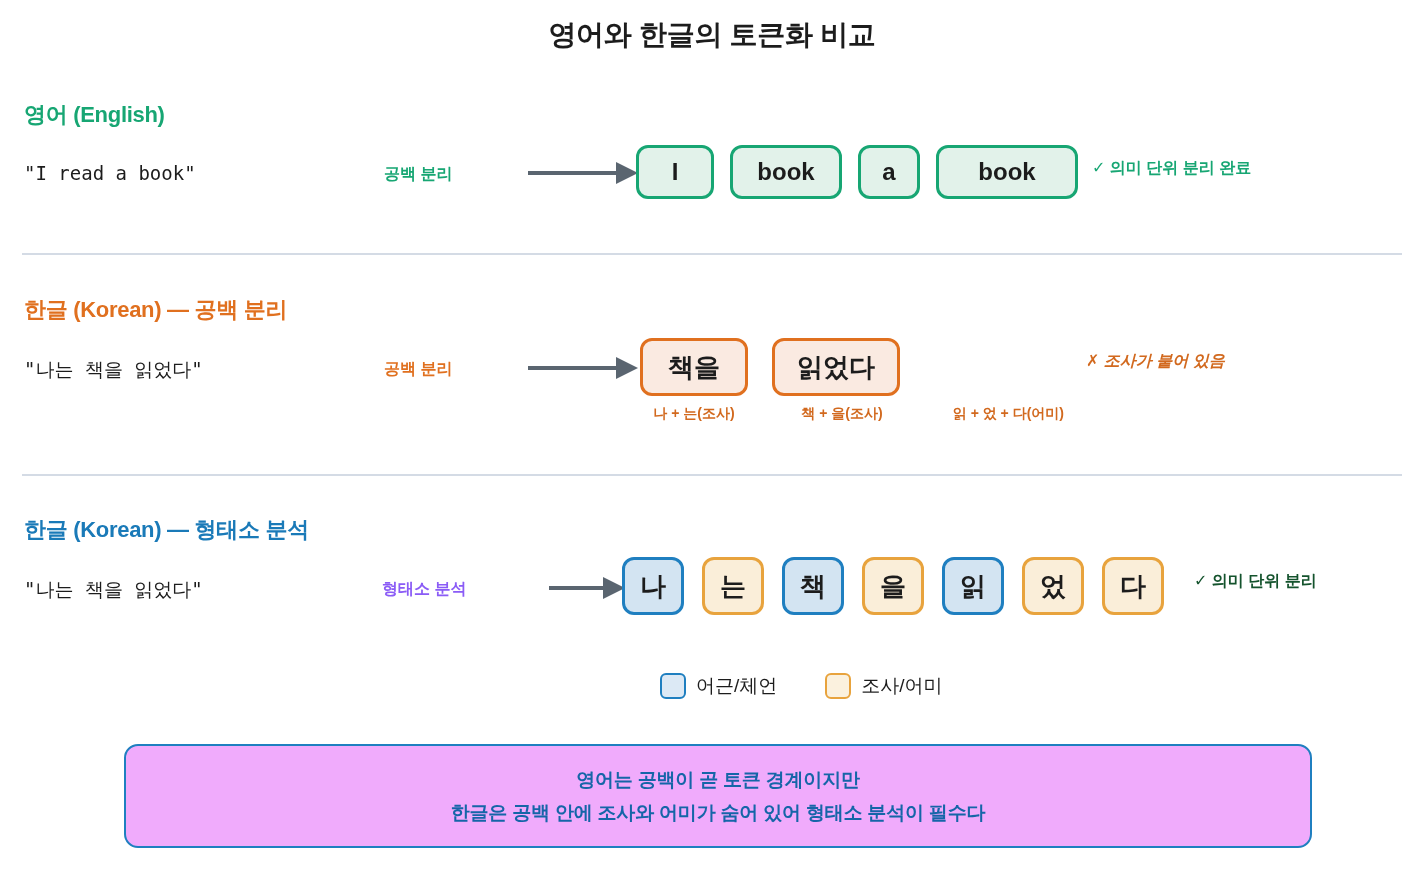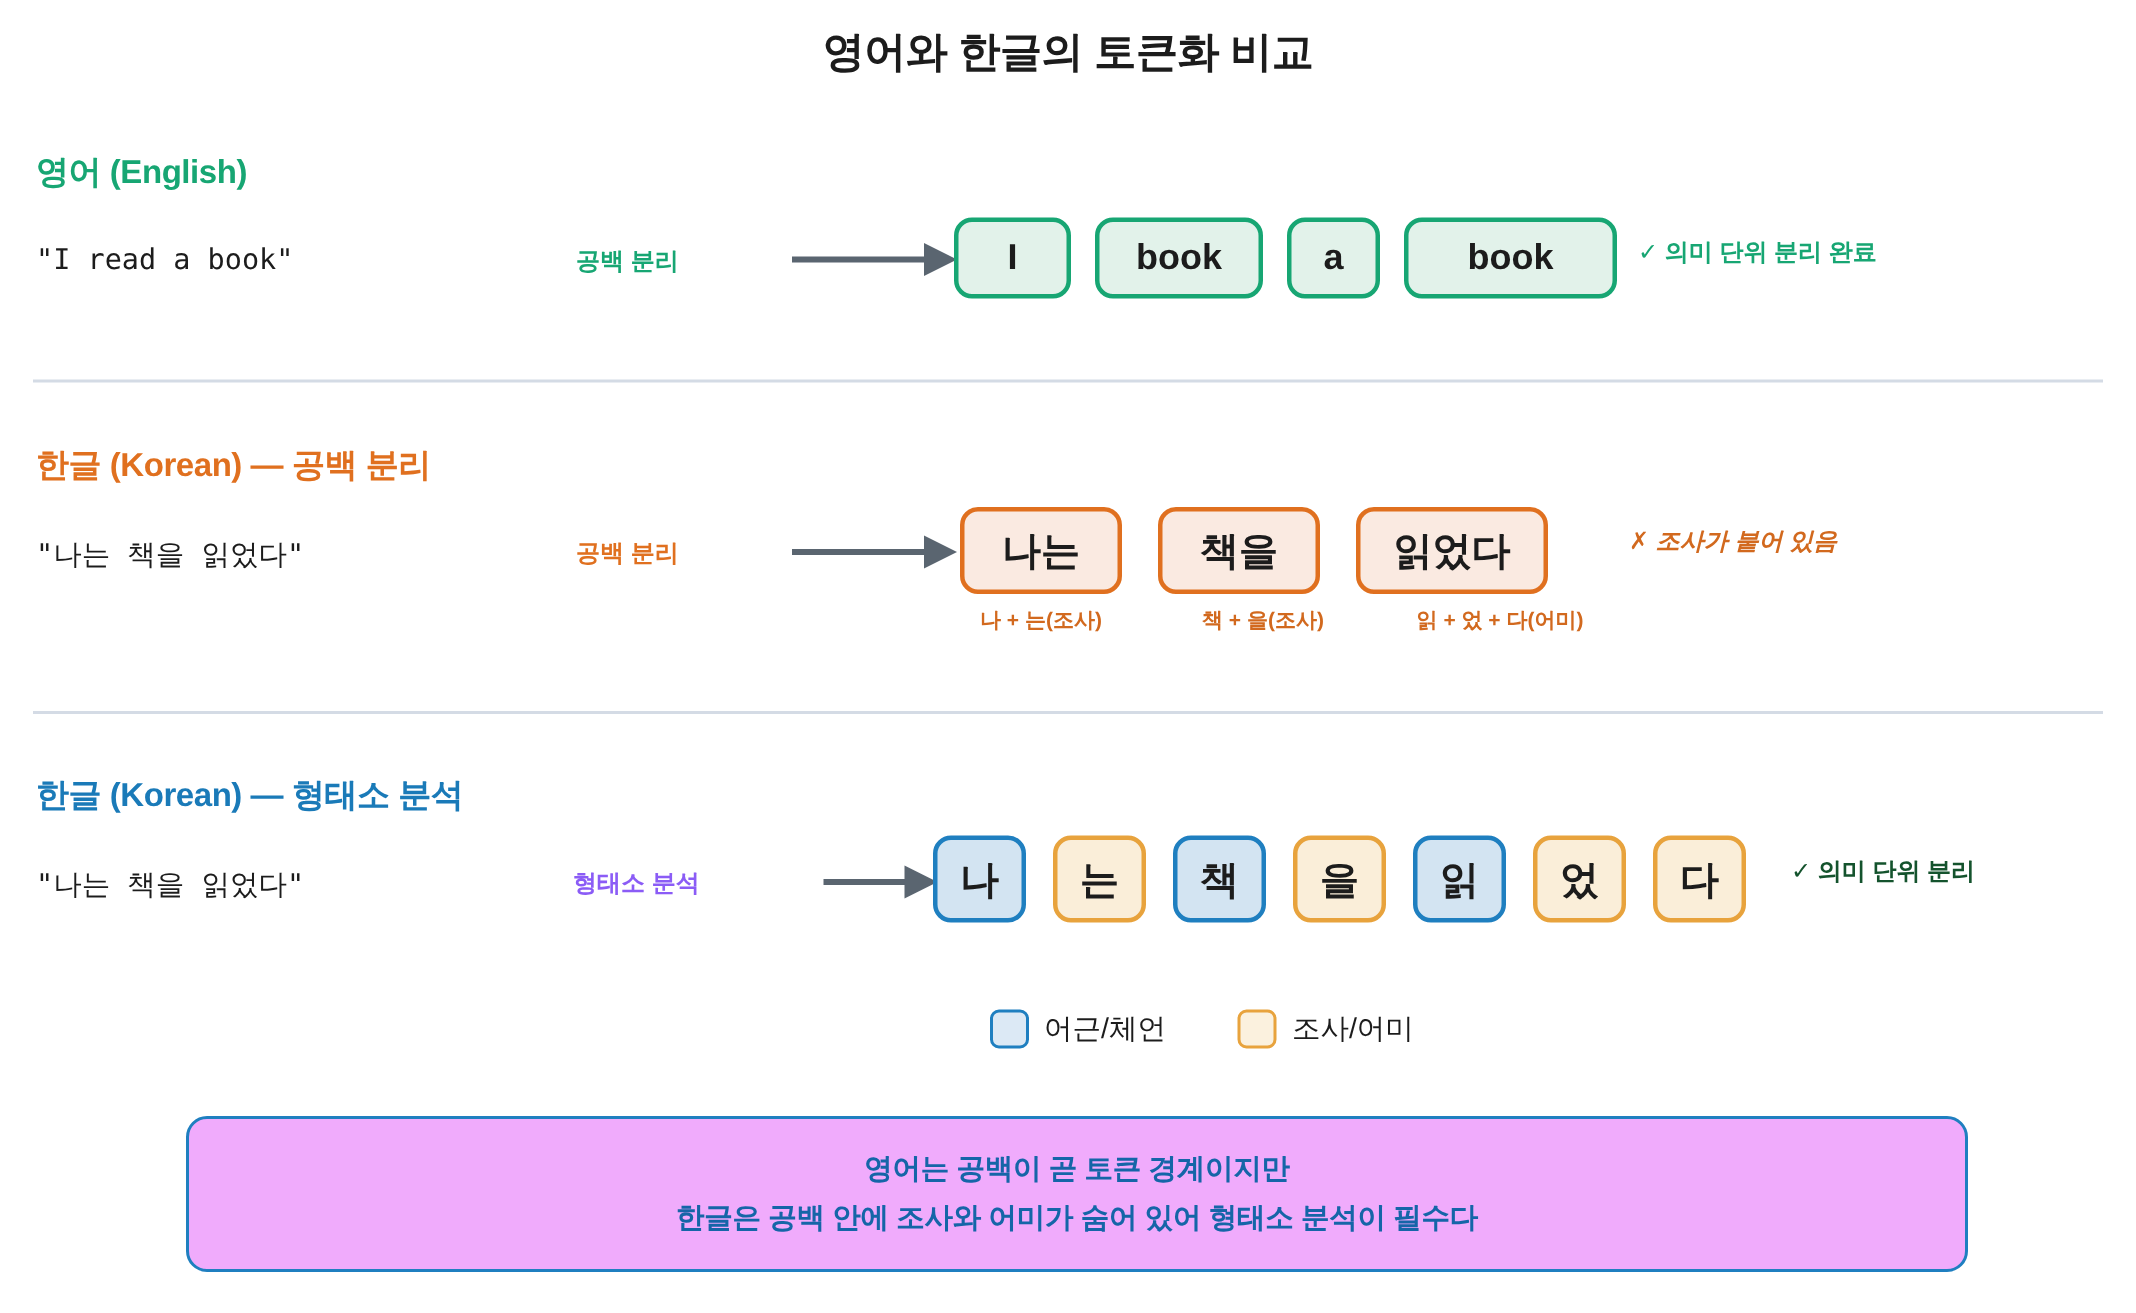--- a/index.html
+++ b/index.html
@@ -241,29 +241,28 @@
   <div class="section-heading" style="color:#e0701f;">한글 (Korean) — 공백 분리</div>
   <div class="sentence" style="top:62px;">"나는 책을 읽었다"</div>
   <div class="method-label" style="left:384px; top:64px; color:#e0701f;">공백 분리</div>
 
   <div class="arrow" style="left:528px; top:62px; width:110px;">
     <div class="shaft" style="width:90px;"></div>
     <div class="head" style="left:88px;"></div>
   </div>
 
   <div class="tokens" style="left:640px; top:43px; gap:24px;">
-    <div class="token orange" style="width:108px;">나는</div>
     <div class="token orange" style="width:108px;">책을</div>
     <div class="token orange" style="width:128px;">읽었다</div>
   </div>
 
   <div class="sublabels" style="left:640px; top:110px; gap:40px;">
     <div class="sublabel" style="width:108px;">나 + 는(조사)</div>
     <div class="sublabel" style="width:108px;">책 + 을(조사)</div>
-    <div class="sublabel" style="width:128px;">읽 + 었 + 다(어미)</div>
+    <div class="sublabel" style="width:128px;text-align:right;">읽 + 었 + 다(어미)</div>
   </div>
 
   <div class="verdict italic" style="left:1086px; top:56px; color:#d2691e;">✗ 조사가 붙어 있음</div>
 </div>
 
 <div class="divider" style="top:474px;"></div>
 
 <div class="section" style="top:515px;">
   <div class="section-heading" style="color:#1a7ab8;">한글 (Korean) — 형태소 분석</div>
   <div class="sentence" style="top:62px;">"나는 책을 읽었다"</div>

